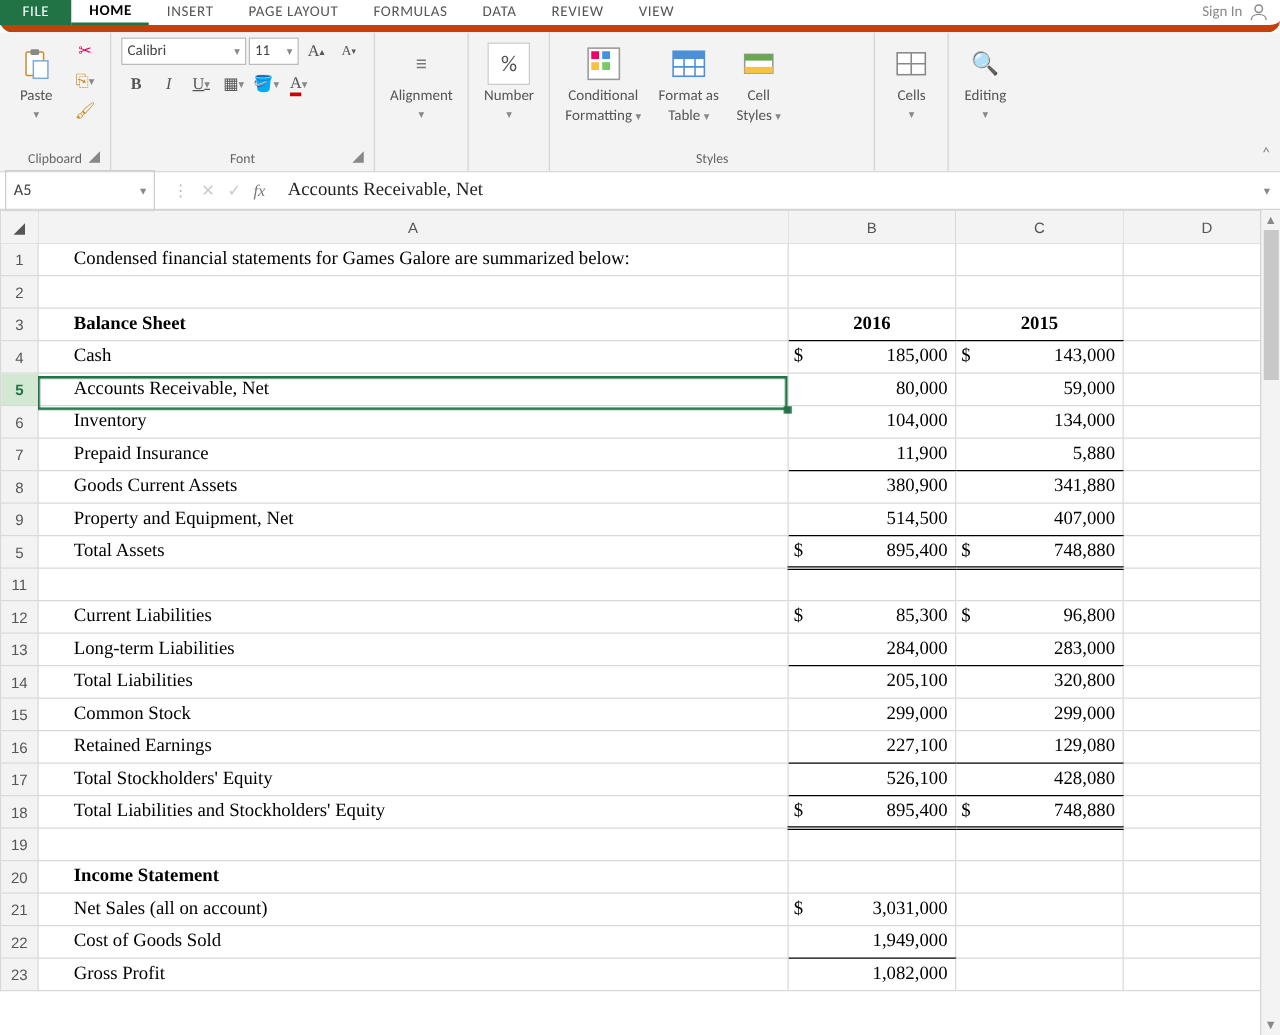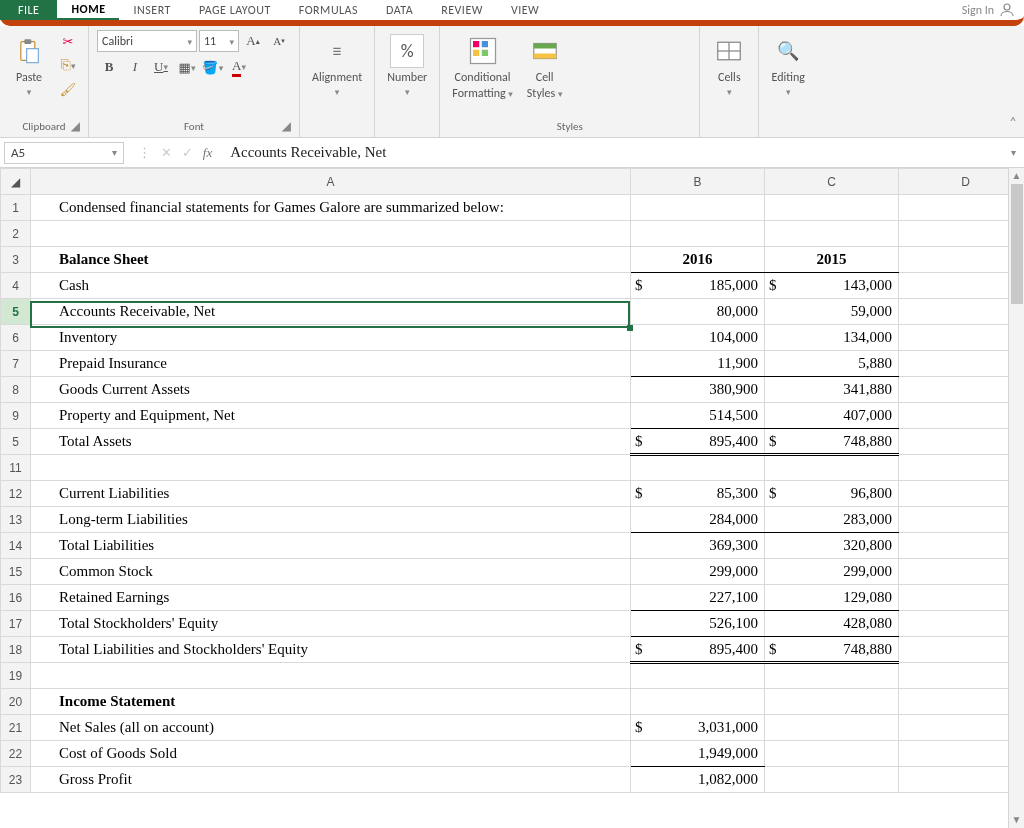--- a/index.html
+++ b/index.html
@@ -26,21 +26,21 @@
 .stack { display: flex; flex-direction: column; gap: 2px; }
 .row { display: flex; align-items: center; gap: 2px; }
 .font-input { background: #fff; border: 1px solid #bbb; height: 22px; padding: 0 4px; font-size: 12px; color: #444; display: flex; align-items: center; justify-content: space-between; }
 .font-name { width: 100px; }
 .font-size { width: 40px; }
 .font-input .arrow { font-size: 9px; color: #888; }
 .collapse { margin-left: auto; width: 22px; display:flex; align-items:flex-end; justify-content:center; font-size:14px; color:#888; padding-bottom:6px; }
 
 
 .bar { display: flex; align-items: center; height: 30px; border-bottom: 1px solid #d4d4d4; background:#fff; }
-.name-box { width: 120px; border: 1px solid #ccc; margin: 2px 4px; height: 22px; display: flex; align-items: center; padding: 4px 6px; justify-content: space-between; font-size: 13px; }
+.name-box { width: 120px; border: 1px solid #ccc; margin: 2px 4px; height: 22px; display: flex; align-items: center; padding: 16px 6px; justify-content: space-between; font-size: 13px; }
 .fx-controls { display:flex; align-items:center; gap:10px; padding: 0 10px; color:#bbb; }
 .fx-label { font-family: "Times New Roman", serif; font-style: italic; color: #777; }
 .formula { flex:1; padding: 0 8px; font-family: "Times New Roman", serif; font-size: 15px; color:#222; }
 .bar .arrow-dd { color:#888; padding:0 8px; font-size:10px;}
 
 
 .grid-wrap { position: relative; height: 660px; overflow: hidden; }
 table.grid { border-collapse: collapse; table-layout: fixed; width: 1024px; font-family: "Times New Roman", serif; font-size: 15px; color: #000; }
 .grid th, .grid td { border: 1px solid #d9d9d9; height: 26px; padding: 0 4px; overflow: hidden; white-space: nowrap; }
 .grid thead th { background: #f3f3f3; color: #555; font-weight: normal; font-family: "Segoe UI", Arial, sans-serif; font-size: 12px; text-align: center; position: sticky; top: 0; }
@@ -184,20 +184,33 @@
               <rect x="4" y="11" width="5" height="5" fill="#f6c244"></rect>
               <rect x="11" y="11" width="5" height="5" fill="#7bc86c"></rect>
             </svg>
         </div>
         <span>Conditional</span>
         <span><span>Formatting</span> <span style="font-size:9px;color:#888;">▾</span></span>
       </div>
       <div class="big-btn">
         <div class="icon-box">
           <svg width="30" height="30" viewBox="0 0 24 24">
+              <rect x="2" y="4" width="20" height="16" fill="#fff" stroke="#4a90d9"></rect>
+              <rect x="2" y="4" width="20" height="5" fill="#4a90d9"></rect>
+              <line x1="9" y1="4" x2="9" y2="20" stroke="#4a90d9"></line>
+              <line x1="16" y1="4" x2="16" y2="20" stroke="#4a90d9"></line>
+              <line x1="2" y1="14" x2="22" y2="14" stroke="#4a90d9"></line>
+            </svg>
+        </div>
+        <span>Format as</span>
+        <span><span>Table</span> <span style="font-size:9px;color:#888;">▾</span></span>
+      </div>
+      <div class="big-btn">
+        <div class="icon-box">
+          <svg width="30" height="30" viewBox="0 0 24 24">
               <rect x="3" y="6" width="18" height="12" fill="#fff" stroke="#999"></rect>
               <rect x="3" y="6" width="18" height="4" fill="#6aa84f"></rect>
               <rect x="3" y="14" width="18" height="4" fill="#f6c244"></rect>
             </svg>
         </div>
         <span>Cell</span>
         <span><span>Styles</span> <span style="font-size:9px;color:#888;">▾</span></span>
       </div>
     </div>
     <div class="group-label"><span>Styles</span></div>
@@ -357,21 +370,21 @@
         <tr>
           <td class="rowhdr">13</td>
           <td class="txt ">Long-term Liabilities</td>
           <td class="num under-b">284,000</td>
           <td class="num under-b">283,000</td>
           <td></td>
         </tr>
         <tr>
           <td class="rowhdr">14</td>
           <td class="txt indent1">Total Liabilities</td>
-          <td class="num ">369,300</td>
+          <td class="num ">205,100</td>
           <td class="num ">320,800</td>
           <td></td>
         </tr>
         <tr>
           <td class="rowhdr">15</td>
           <td class="txt ">Common Stock</td>
           <td class="num ">299,000</td>
           <td class="num ">299,000</td>
           <td></td>
         </tr>

